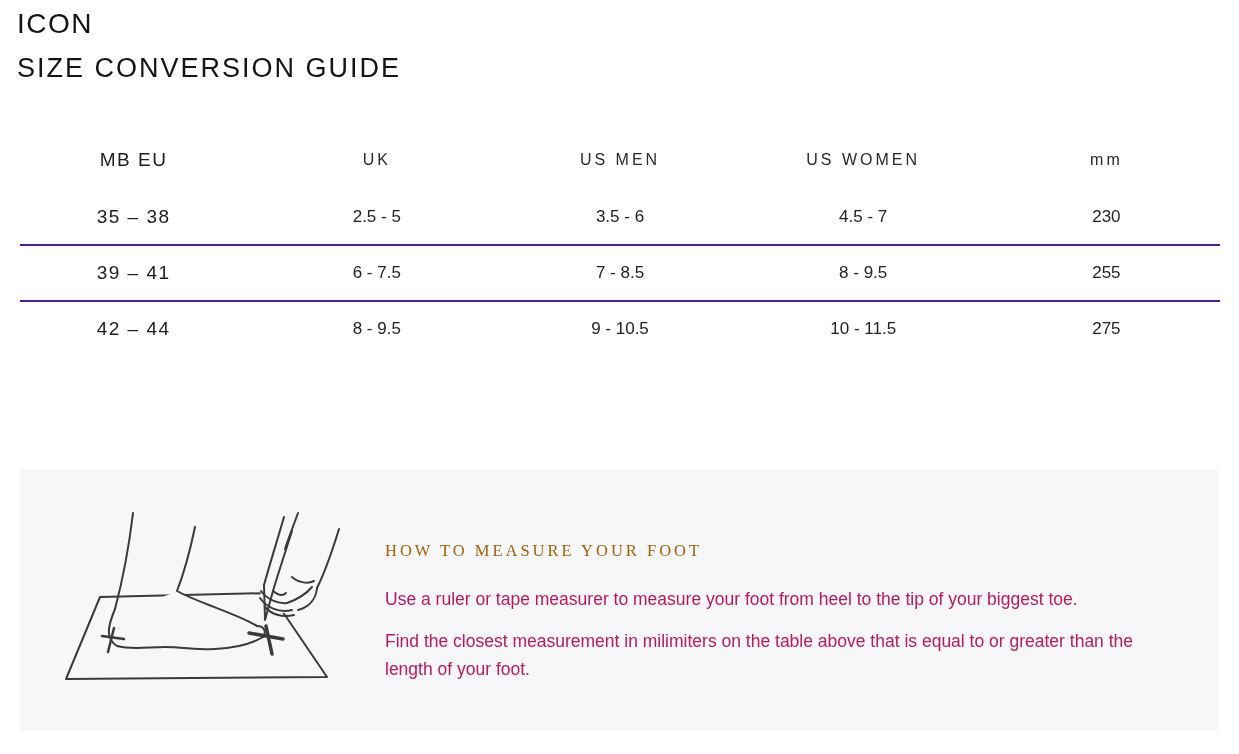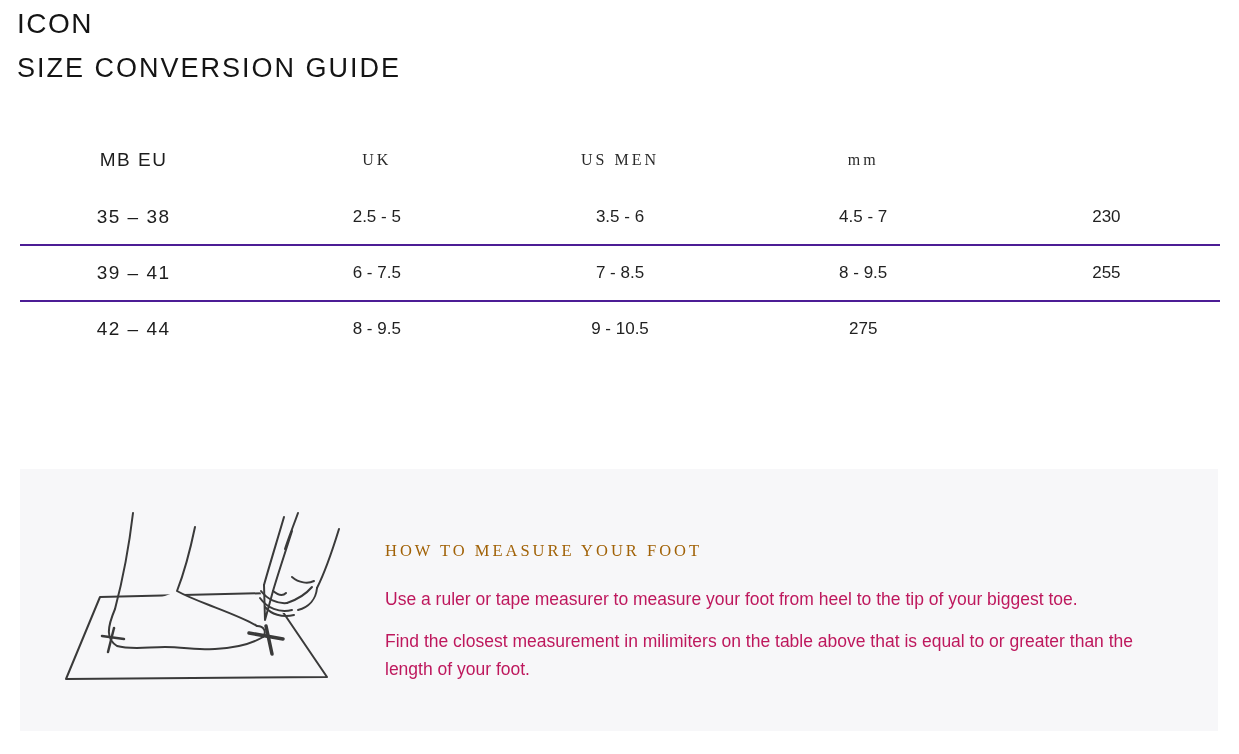--- a/index.html
+++ b/index.html
@@ -32,21 +32,21 @@
     gap:16px;
   }
   .thead{height:60px;}
   .trow{height:54px;}
   .trow:not(:last-child){border-bottom:2px solid #4c1d95;}
   .cell{text-align:center;}
   .th-eu{
     font-size:19px; letter-spacing:1.5px; color:#1d1d1d; font-weight:500;
   }
   .th-mono{
-    font-family:Liberation Serif, serif;
+    font-family:Liberation Sans, sans-serif;
     font-size:16px; letter-spacing:3px; color:#2a2a2a;
   }
   .td-eu{
     font-size:19px; letter-spacing:1.5px; color:#1d1d1d; font-weight:500;
   }
   .td{
     font-size:17px; color:#222222;
   }
   
   .measure-panel{
@@ -75,20 +75,21 @@
 <div class="page">
 
   <div class="brand-title">ICON</div>
   <div class="page-title">SIZE CONVERSION GUIDE</div>
 
   <div class="size-table">
     <div class="thead">
       <div class="cell th-eu">MB EU</div>
       <div class="cell th-mono">UK</div>
       <div class="cell th-mono">US MEN</div>
+      <div class="cell th-mono">US WOMEN</div>
       <div class="cell th-mono">mm</div>
     </div>
 
     <div class="trow">
       <div class="cell td-eu">35 – 38</div>
       <div class="cell td">2.5 - 5</div>
       <div class="cell td">3.5 - 6</div>
       <div class="cell td">4.5 - 7</div>
       <div class="cell td">230</div>
     </div>
@@ -98,20 +99,21 @@
       <div class="cell td">6 - 7.5</div>
       <div class="cell td">7 - 8.5</div>
       <div class="cell td">8 - 9.5</div>
       <div class="cell td">255</div>
     </div>
 
     <div class="trow">
       <div class="cell td-eu">42 – 44</div>
       <div class="cell td">8 - 9.5</div>
       <div class="cell td">9 - 10.5</div>
+      <div class="cell td">10 - 11.5</div>
       <div class="cell td">275</div>
     </div>
 
   </div>
 
   <div class="measure-panel">
 
     <svg class="illustration" viewBox="0 0 360 240" xmlns="http://www.w3.org/2000/svg" aria-hidden="true">
       <g stroke="#3a3a3a" stroke-width="2" fill="none" stroke-linecap="round" stroke-linejoin="round">
 

